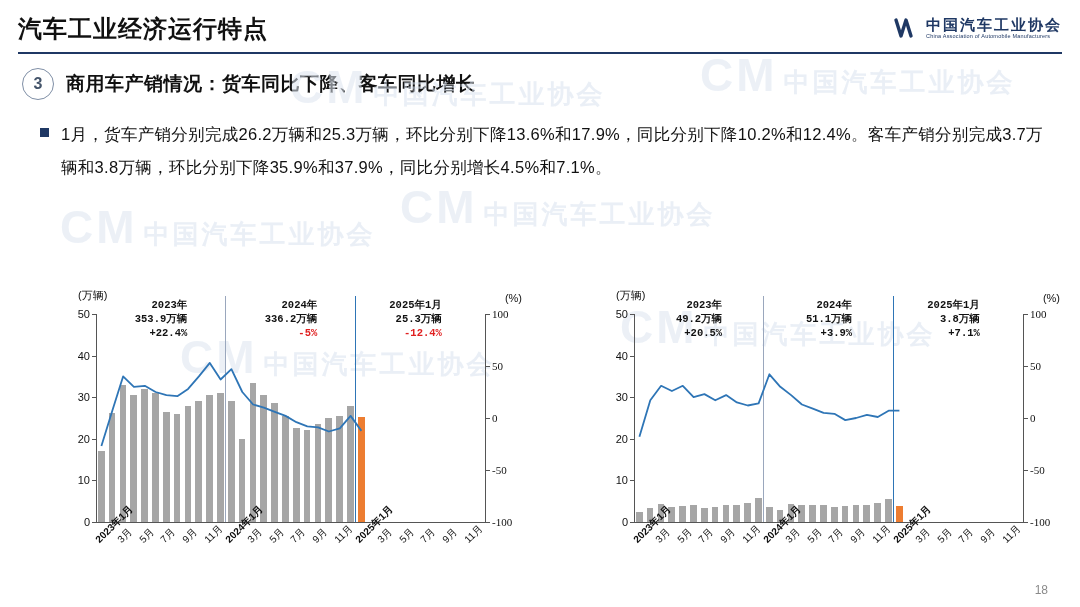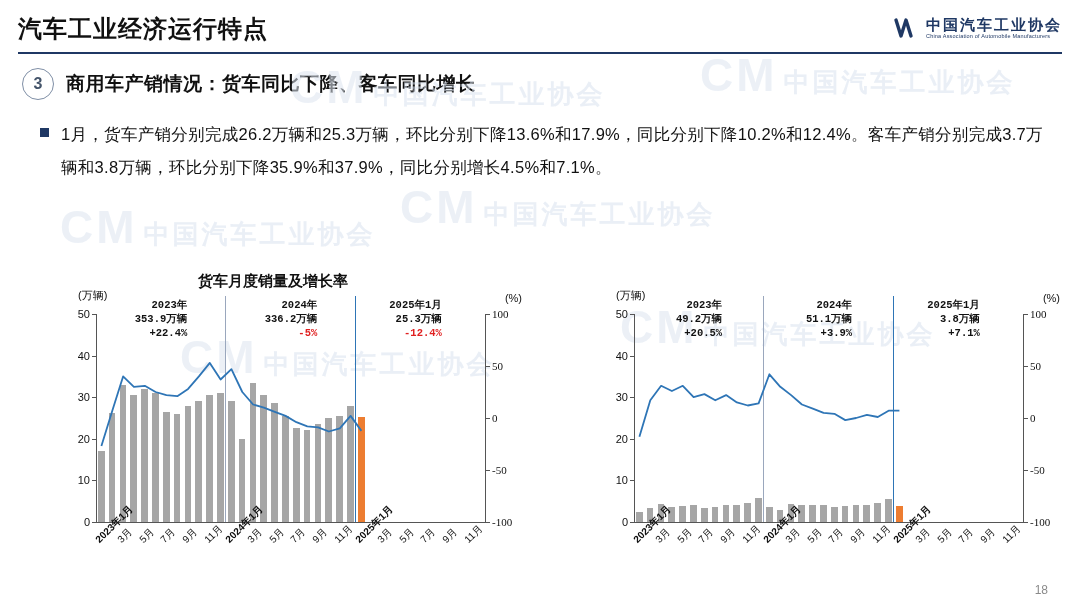--- a/index.html
+++ b/index.html
@@ -140,21 +140,20 @@
 </div>
 
 <div class="wm" style="left:290px; top:60px;"><span class="cm">CM</span><span>中国汽车工业协会</span></div>
 <div class="wm" style="left:700px; top:48px;"><span class="cm">CM</span><span>中国汽车工业协会</span></div>
 <div class="wm" style="left:60px; top:200px;"><span class="cm">CM</span><span>中国汽车工业协会</span></div>
 <div class="wm" style="left:400px; top:180px;"><span class="cm">CM</span><span>中国汽车工业协会</span></div>
 <div class="wm" style="left:620px; top:300px;"><span class="cm">CM</span><span>中国汽车工业协会</span></div>
 <div class="wm" style="left:180px; top:330px;"><span class="cm">CM</span><span>中国汽车工业协会</span></div>
 
 <div class="panel left" id="panel-0">
-  <div class="panel-title">货车月度销量及增长率</div>
   <div class="unit-l">(万辆)</div>
   <div class="unit-r">(%)</div>
   <div class="plot">
       <div class="axis-line" style="left: 0px; top: 0px; width: 1px; height: 208px;"></div>
       <div class="axis-line" style="right: 0px; top: 0px; width: 1px; height: 208px;"></div>
       <div class="axis-line" style="left: 0px; top: 208px; width: 390px; height: 1px;"></div>
       <div class="ytick" style="top: 208px;">0</div>
       <div class="tickmark" style="left: -4px; top: 208px;"></div>
       <div class="ytick" style="top: 166.4px;">10</div>
       <div class="tickmark" style="left: -4px; top: 166.4px;"></div>

